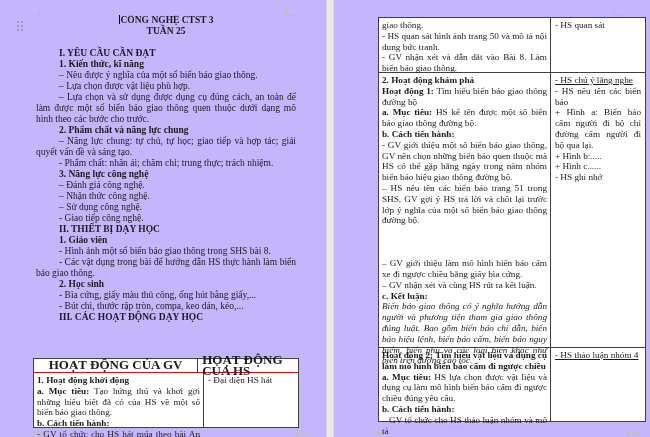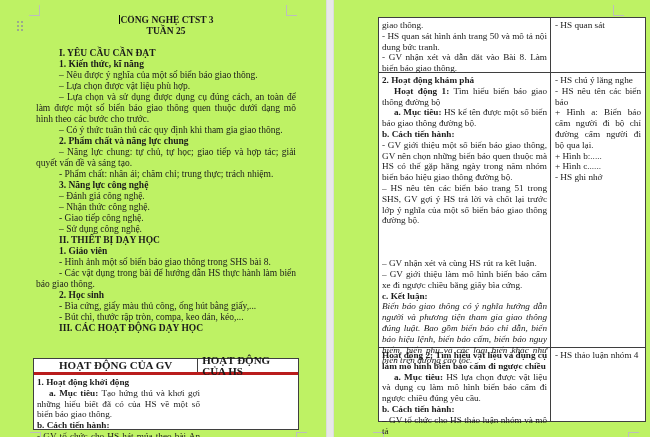--- a/index.html
+++ b/index.html
@@ -1,57 +1,57 @@
 <!DOCTYPE html>
 <html><head>
 <meta charset="utf-8">
 <style>
   html,body{margin:0;padding:0;}
   body{width:650px;height:437px;overflow:hidden;font-family:"Liberation Serif",serif;}
   .stage{position:relative;width:650px;height:437px;background:#e8e8e8;overflow:hidden;}
-  .page{position:absolute;top:0;height:437px;background:#bef264;}
+  .page{position:absolute;top:0;height:437px;background:#c4b5fd;}
   .page-left{left:0;width:326px;border-right:1px solid #dcdcdc;}
   .page-right{left:333px;width:317px;border-left:1px solid #dcdcdc;}
   .txt{color:#1b1b1b;}
   
   .handle{position:absolute;left:17px;top:21px;width:9px;height:11px;cursor:grab;}
   .handle .dot{position:absolute;width:2px;height:2px;background:#8f939a;border-radius:50%;}
   
   .mk{position:absolute;width:10px;height:10px;}
   .mk.tl{border-right:1px solid #bdbdbd;border-bottom:1px solid #bdbdbd;}
   .mk.tr{border-left:1px solid #bdbdbd;border-bottom:1px solid #bdbdbd;}
   .mk.bl{height:5px;border-right:1px solid #bdbdbd;border-top:1px solid #bdbdbd;}
   .mk.br{height:5px;border-left:1px solid #bdbdbd;border-top:1px solid #bdbdbd;}
   
   .lp-body{position:absolute;left:36px;top:15px;width:260px;height:342px;overflow:hidden;
            font-size:9.5px;line-height:11px;text-align:justify;}
   .lp-body p{margin:0;text-indent:23px;}
   .tc{text-align:center;text-indent:0 !important;font-weight:bold;}
-  .bold{font-weight:bold;margin-left:12px;}
+  .bold{font-weight:bold;}
   .sp11{height:11px;}
   .caret{display:inline-block;width:1px;height:9px;background:#000;vertical-align:-1px;margin-right:1px;}
   
   .tbl{position:absolute;border:1px solid #3f3f3f;background:#fff;font-size:9.2px;line-height:10.8px;}
   .lp-tbl{left:33px;top:358px;width:264px;}
   .rp-tbl{left:44px;top:17px;width:266px;}
-  .thead{display:flex;height:13px;border-bottom:3px solid #b91c1c;font-weight:bold;font-size:11px;}
+  .thead{display:flex;height:13px;border-bottom:1px solid #b91c1c;font-weight:bold;font-size:13px;}
   .thead .hc{display:flex;align-items:center;justify-content:center;}
   .row{display:flex;}
   .row + .row{border-top:1px solid #3f3f3f;}
   .cell{padding:2px 3px;text-align:justify;box-sizing:border-box;}
   .cgv-l{width:169px;}
   .chs-l{width:95px;border-left:1px solid #3f3f3f;padding:2px 4px;}
   .cgv-r{width:171px;}
   .chs-r{width:95px;border-left:1px solid #3f3f3f;padding:2px 4px;}
   .cell p{margin:0;}
   .it{font-style:italic;}
   .mt9{margin-top:9px;}
   .mt32{margin-top:32px;}
   .mt43{margin-top:43px;}
-  .mt65{margin-top:65px;}
+  .mt65{margin-top:65px;text-decoration:underline;}
   .sp32{height:32px;}
 </style>
 </head>
 <body>
 
 <div class="stage">
 
   <div class="page page-left">
 
     <div class="handle" title="">
@@ -70,29 +70,28 @@
 
     <div class="lp-body txt">
       <div class="tc"><span class="caret"></span><span>CÔNG NGHỆ CTST 3</span></div>
       <div class="tc">TUẦN 25</div>
       <div class="sp11"></div>
       <p class="bold">I. YÊU CẦU CẦN ĐẠT</p>
       <p class="bold">1. Kiến thức, kĩ năng</p>
       <p>– Nêu được ý nghĩa của một số biển báo giao thông.</p>
       <p>– Lựa chọn được vật liệu phù hợp.</p>
       <p>– Lựa chọn và sử dụng được dụng cụ đúng cách, an toàn để làm được một số biển báo giao thông quen thuộc dưới dạng mô hình theo các bước cho trước.</p>
-      <p>– Có ý thức tuân thủ các quy định khi tham gia giao thông.</p>
       <p class="bold">2. Phẩm chất và năng lực chung</p>
       <p>– Năng lực chung: tự chủ, tự học; giao tiếp và hợp tác; giải quyết vấn đề và sáng tạo.</p>
       <p>- Phẩm chất: nhân ái; chăm chỉ; trung thực; trách nhiệm.</p>
       <p class="bold">3. Năng lực công nghệ</p>
       <p>– Đánh giá công nghệ.</p>
       <p>– Nhận thức công nghệ.</p>
+      <p>– Sử dụng công nghệ.</p>
       <p>- Giao tiếp công nghệ.</p>
-      <p>– Sử dụng công nghệ.</p>
       <p class="bold">II. THIẾT BỊ DẠY HỌC</p>
       <p class="bold">1. Giáo viên</p>
       <p>- Hình ảnh một số biển báo giao thông trong SHS bài 8.</p>
       <p>- Các vật dụng trong bài để hướng dẫn HS thực hành làm biển báo giao thông.</p>
       <p class="bold">2. Học sinh</p>
       <p>- Bìa cứng, giấy màu thủ công, ống hút bằng giấy,...</p>
       <p>- Bút chì, thước rập tròn, compa, keo dán, kéo,...</p>
       <p class="bold">III. CÁC HOẠT ĐỘNG DẠY HỌC</p>
     </div>
 
@@ -100,20 +99,23 @@
       <div class="thead">
         <div class="hc cgv-l">HOẠT ĐỘNG CỦA GV</div>
         <div class="hc chs-l">HOẠT ĐỘNG CỦA HS</div>
       </div>
       <div class="row" style="height:54px;">
         <div class="cell cgv-l">
           <p class="bold">1. Hoạt động khởi động</p>
           <p><span class="bold">a. Mục tiêu:</span><span> Tạo hứng thú và khơi gợi những hiểu biết đã có của HS về một số biển báo giao thông.</span></p>
           <p class="bold">b. Cách tiến hành:</p>
           <p>- GV tổ chức cho HS hát múa theo bài An toàn</p>
+        </div>
+        <div class="cell chs-l">
+          <p class="mt43">- Đại diện HS hát</p>
         </div>
       </div>
     </div>
   </div>
 
   <div class="page page-right">
 
     <div class="mk tr" style="left:279px;top:5px;"></div>
     <div class="mk bl" style="left:39px;top:432px;"></div>
     <div class="mk br" style="left:294px;top:432px;"></div>
@@ -133,22 +135,22 @@
 
       <div class="row" style="height:274px;">
         <div class="cell cgv-r">
           <p class="bold">2. Hoạt động khám phá</p>
           <p><span class="bold">Hoạt động 1:</span><span> Tìm hiểu biển báo giao thông đường bộ</span></p>
           <p><span class="bold">a. Mục tiêu:</span><span> HS kể tên được một số biển báo giao thông đường bộ.</span></p>
           <p class="bold">b. Cách tiến hành:</p>
           <p>- GV giới thiệu một số biển báo giao thông, GV nên chọn những biển báo quen thuộc mà HS có thể gặp hằng ngày trong năm nhóm biển báo hiệu giao thông đường bộ.</p>
           <p>– HS nêu tên các biển báo trang 51 trong SHS, GV gợi ý HS trả lời và chốt lại trước lớp ý nghĩa của một số biển báo giao thông đường bộ.</p>
           <div class="sp32"></div>
+          <p>– GV giới thiệu làm mô hình biển báo cấm xe đi ngược chiều bằng giấy bìa cứng.</p>
           <p>– GV nhận xét và cùng HS rút ra kết luận.</p>
-          <p>– GV giới thiệu làm mô hình biển báo cấm xe đi ngược chiều bằng giấy bìa cứng.</p>
           <p class="bold">c. Kết luận:</p>
           <p class="it">Biển báo giao thông có ý nghĩa hướng dẫn người và phương tiện tham gia giao thông đúng luật. Bao gồm biển báo chỉ dẫn, biển báo hiệu lệnh, biển báo cấm, biển báo nguy hiểm, biển phụ và các loại biển khác như biển trên đường cao tốc.</p>
         </div>
         <div class="cell chs-r">
           <p class="mt65">- HS chú ý lắng nghe</p>
           <p class="mt32">- HS nêu tên các biển báo</p>
           <p>+ Hình a: Biển báo cấm người đi bộ chỉ đường cấm người đi bộ qua lại.</p>
           <p>+ Hình b:.....</p>
           <p>+ Hình c......</p>
           <p class="mt43">- HS ghi nhớ</p>

